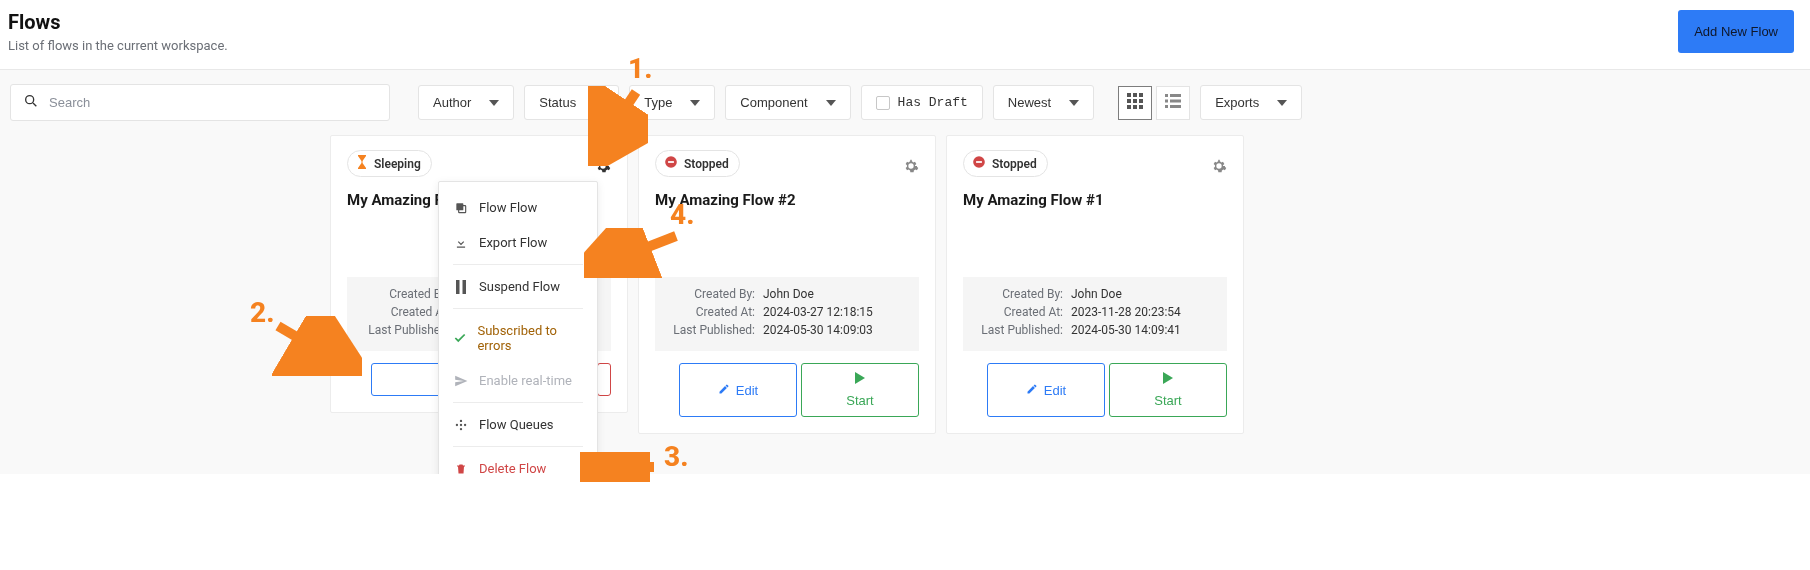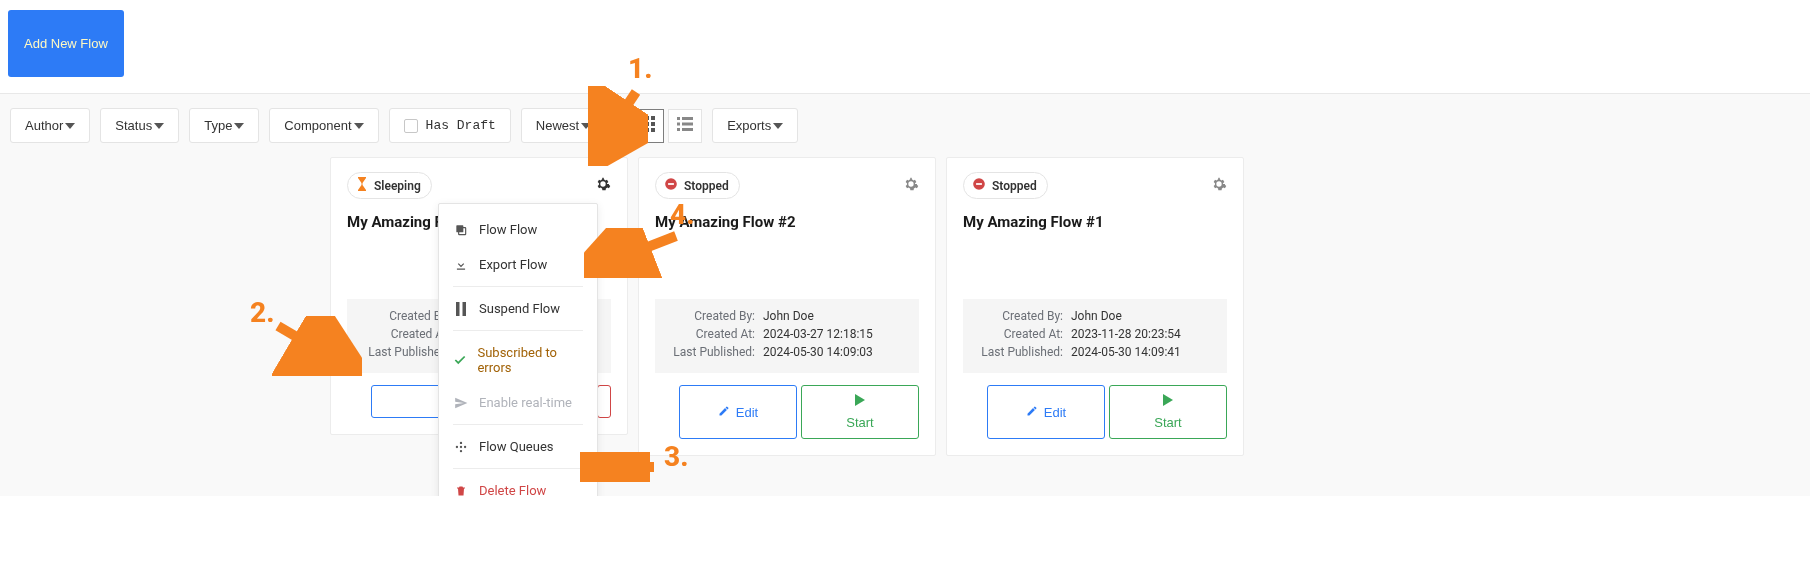--- a/index.html
+++ b/index.html
@@ -1,35 +1,35 @@
 <!DOCTYPE html>
 <html><head>
 <meta charset="utf-8">
 <style>
   * { box-sizing: border-box; margin: 0; padding: 0; }
   body { font-family: -apple-system, BlinkMacSystemFont, "Segoe UI", Roboto, sans-serif; font-size: 13px; background: #fff; width: 1810px; }
   .header { padding: 10px 16px 16px 8px; display: flex; justify-content: space-between; align-items: flex-start; background: #fff; }
   .header-left { }
   .page-title { font-size: 20px; font-weight: 700; color: #111; margin-bottom: 4px; }
   .page-subtitle { font-size: 13px; color: #6b6f76; }
-  .add-btn { background: #2d7bf6; color: #fef9c3; border: none; padding: 26px 16px; font-size: 13px; border-radius: 3px; cursor: pointer; }
+  .add-btn { background: #2d7bf6; color: #0f172a; border: none; padding: 14px 16px; font-size: 13px; border-radius: 3px; cursor: pointer; }
   .toolbar { background: #f9f9f9; border-top: 1px solid #e8e8e8; padding: 14px 10px; display: flex; align-items: center; gap: 10px; }
   .search-box { background: #fff; border: 1px solid #e4e4e4; border-radius: 3px; display: flex; align-items: center; padding: 8px 12px; width: 380px; margin-right: 18px; }
   .search-box input { border: none; outline: none; font-size: 13px; flex: 1; margin-left: 10px; color: #333; }
   .search-box input::placeholder { color: #8a8f99; }
-  .filter-btn { background: #fff; border: 1px solid #e4e4e4; border-radius: 3px; padding: 9px 14px; display: flex; align-items: center; gap: 2px; font-size: 13px; color: #333; cursor: pointer; }
+  .filter-btn { background: #fff; border: 1px solid #e4e4e4; border-radius: 3px; padding: 9px 14px; display: flex; align-items: center; gap: 18px; font-size: 13px; color: #333; cursor: pointer; }
   .caret { display: inline-block; width: 0; height: 0; border-left: 5px solid transparent; border-right: 5px solid transparent; border-top: 6px solid #555; }
   .filter-btn.check { gap: 8px; font-family: Liberation Mono, monospace; }
   .checkbox-square { width: 14px; height: 14px; border: 1px solid #c7c7c7; border-radius: 2px; display: inline-block; }
   .view-group { display: flex; gap: 4px; margin-left: 14px; }
   .view-btn { width: 34px; height: 34px; background: #fff; border: 1px solid #e4e4e4; display: flex; align-items: center; justify-content: center; cursor: pointer; }
   .view-btn.active { border: 1px solid #7d7d7d; }
   .content { background: #f9f9f9; padding: 0 10px 40px 10px; display: flex; gap: 10px; align-items: flex-start; position: relative; }
   .card { background: #fff; border: 1px solid #ececec; border-radius: 2px; width: 298px; padding: 14px 16px 16px 16px; position: relative; }
-  .card-top { display: flex; justify-content: space-between; align-items: center; margin-bottom: 14px; }
+  .card-top { display: flex; justify-content: space-between; align-items: flex-end; margin-bottom: 14px; }
   .status-pill { border: 1px solid #e4e4e4; border-radius: 14px; padding: 4px 10px 4px 8px; display: inline-flex; align-items: center; gap: 6px; font-size: 12px; font-weight: 600; color: #333; }
   .gear { color: #555; cursor: pointer; }
   .card-title { font-size: 15px; font-weight: 700; color: #1a1a1a; margin-bottom: 68px; }
   .meta { background: #f5f5f5; padding: 10px 12px; font-size: 12px; margin-bottom: 12px; }
   .meta-row { display: flex; margin-bottom: 4px; }
   .meta-label { flex: 0 0 96px; text-align: right; color: #6b6f76; padding-right: 8px; }
   .meta-value { color: #333; }
   .card-actions { display: flex; gap: 4px; margin-left: 24px; }
   .action-btn { flex: 1; border: 1px solid; background: #fff; padding: 8px 0; font-size: 13px; border-radius: 3px; display: flex; align-items: center; justify-content: center; gap: 6px; cursor: pointer; }
   .action-btn.edit { border-color: #2d7bf6; color: #2d7bf6; }
@@ -47,24 +47,37 @@
   
   .anno-layer { position: absolute; top: 0; left: 0; pointer-events: none; z-index: 100; }
   .anno-num { position: absolute; font-size: 28px; font-weight: 800; color: #f58220; }
   .arrow-wrap { position: absolute; }
   .spacer-left { width: 310px; flex: 0 0 310px; }
 </style>
 </head>
 <body>
 
 <div class="header">
+  <div class="header-left">
+    <div class="page-title">Flows</div>
+    <div class="page-subtitle">List of flows in the current workspace.</div>
+  </div>
   <button class="add-btn">Add New Flow</button>
 </div>
 
 <div class="toolbar">
+  <div class="search-box">
+    <span>
+      <svg width="16" height="16" viewBox="0 0 24 24" fill="none">
+          <circle cx="10" cy="10" r="6" stroke="#333" stroke-width="2"></circle>
+          <line x1="15" y1="15" x2="20" y2="20" stroke="#333" stroke-width="2"></line>
+        </svg>
+    </span>
+    <input type="text" placeholder="Search" style="">
+  </div>
   <button class="filter-btn">
       <span>Author</span>
       <span class="caret"></span>
     </button>
   <button class="filter-btn">
       <span>Status</span>
       <span class="caret"></span>
     </button>
   <button class="filter-btn">
       <span>Type</span>

